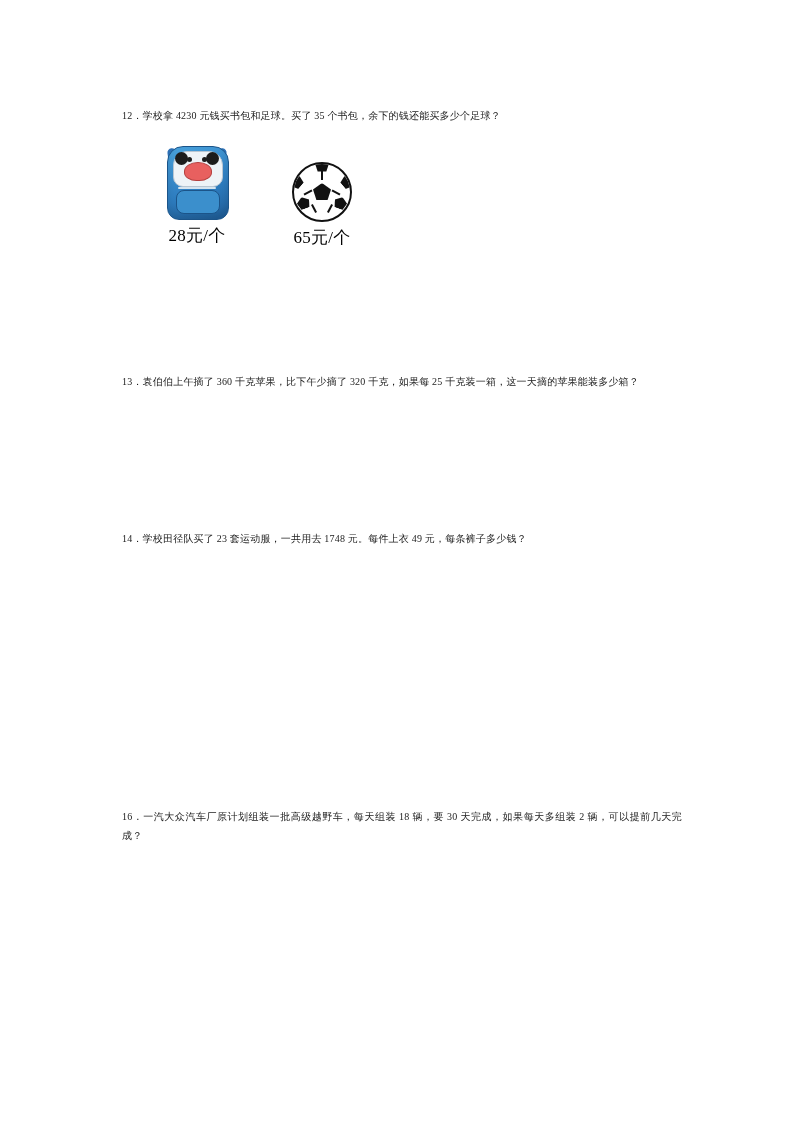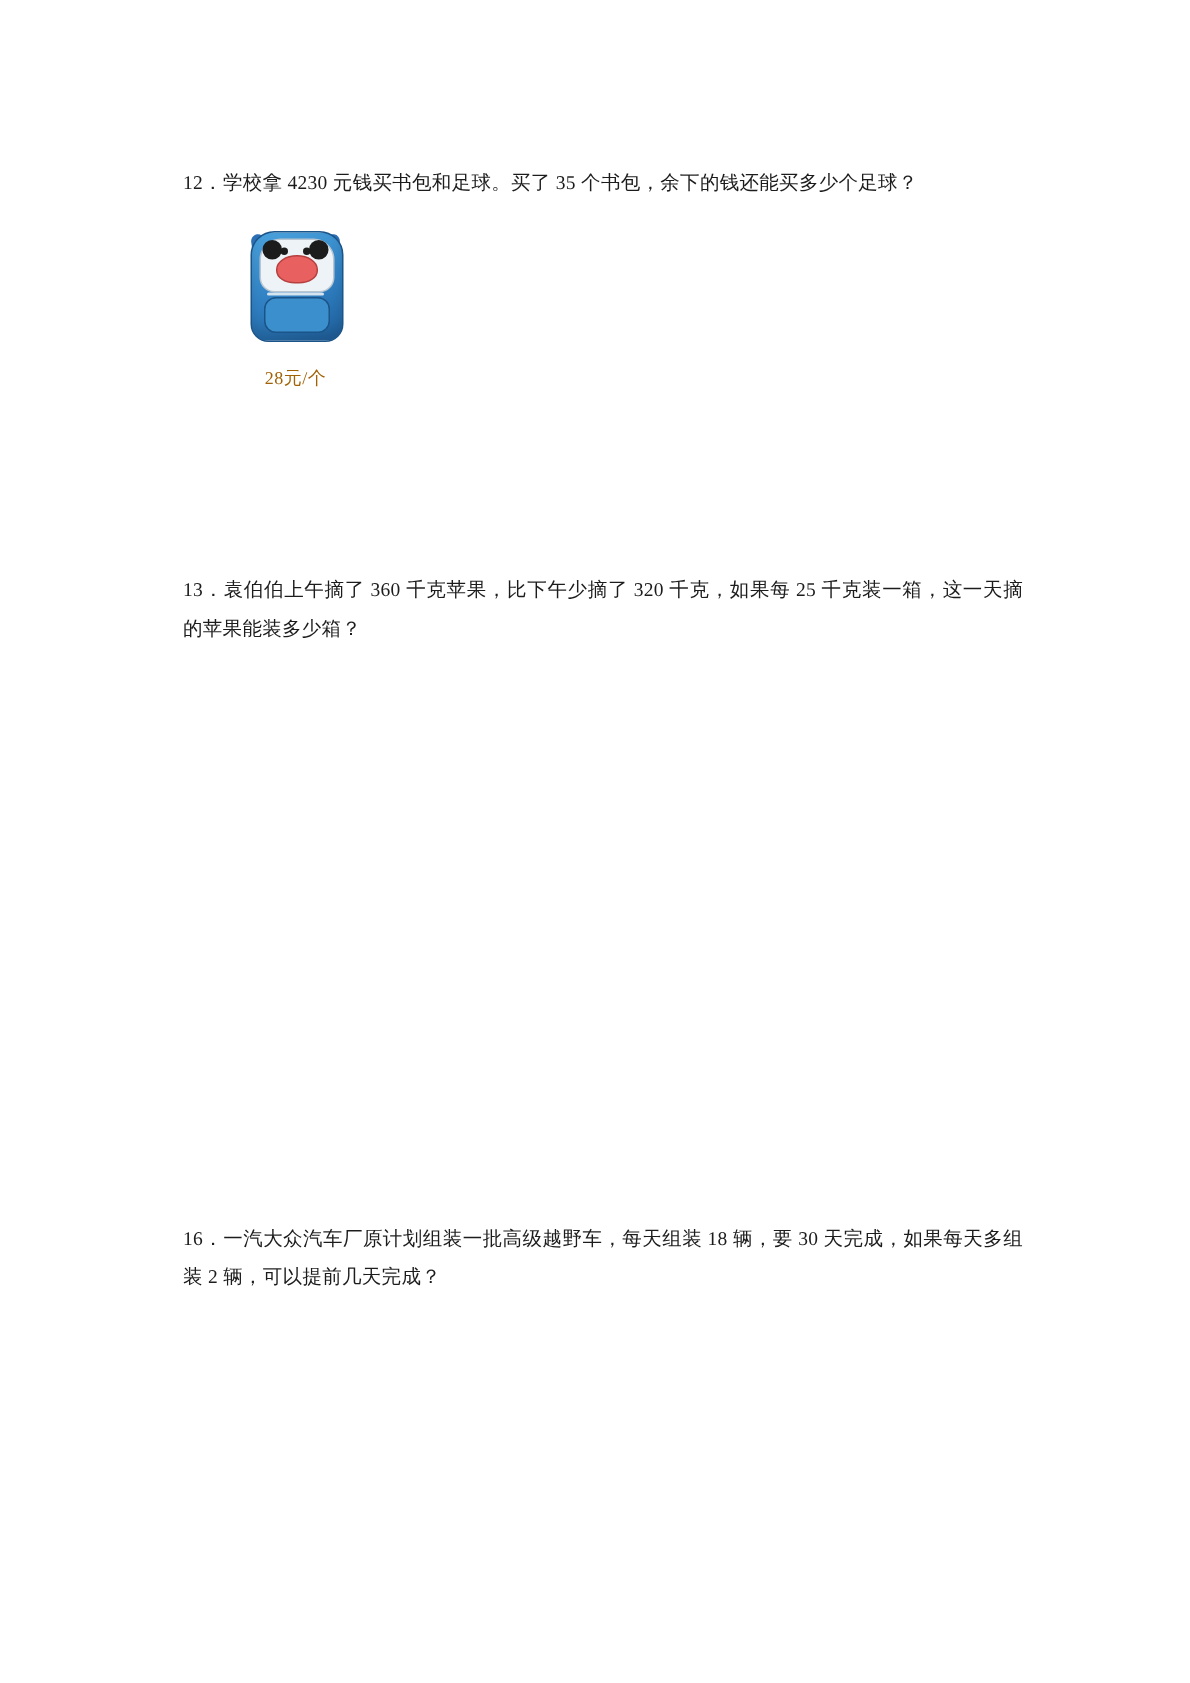--- a/index.html
+++ b/index.html
@@ -22,44 +22,44 @@
     height: 1122px;
     background: #fff;
   }
   .content {
     position: absolute;
     left: 122px;
     top: 96px;
     width: 560px;
   }
   .problem {
-    font-size: 13px;
+    font-size: 10px;
     line-height: 1.95;
     text-align: justify;
     color: #1c1c1c;
     letter-spacing: 0.2px;
   }
   .p12 { margin-bottom: 0; }
   .p13 { margin-top: 0; }
 
   
   .figures {
     position: relative;
     height: 112px;
     margin-top: 14px;
     margin-bottom: 2px;
   }
   .fig {
     position: absolute;
     text-align: center;
   }
   .fig .caption {
-    font-size: 12px;
-    color: #a16207;
-    margin-top: 16px;
+    font-size: 17px;
+    color: #000000;
+    margin-top: 4px;
     font-family: "Liberation Serif", serif;
     letter-spacing: 0.3px;
   }
   .fig-backpack { left: 20px; top: 0; width: 110px; }
   .fig-ball { left: 150px; top: 10px; width: 100px; }
 
   
   .backpack {
     position: relative;
     width: 66px;
@@ -216,29 +216,46 @@
           <div class="bp-face-ear-r"></div>
           <div class="bp-mouth"></div>
           <div class="bp-eye-l"></div>
           <div class="bp-eye-r"></div>
           <div class="bp-zip"></div>
           <div class="bp-pocket"></div>
         </div>
         <div class="caption">28元/个</div>
       </div>
 
+      <div class="fig fig-ball">
+        <div class="ball">
+          <div class="pent-c"></div>
+          <div class="pent pent-t"></div>
+          <div class="pent pent-bl"></div>
+          <div class="pent pent-br"></div>
+          <div class="pent pent-l"></div>
+          <div class="pent pent-r"></div>
+          <div class="seam seam1"></div>
+          <div class="seam seam2"></div>
+          <div class="seam seam3"></div>
+          <div class="seam seam4"></div>
+          <div class="seam seam5"></div>
+        </div>
+        <div class="caption">65元/个</div>
+      </div>
 
     </div>
 
     <div class="gap-md"></div>
 
     <p class="problem p13">13．袁伯伯上午摘了 360 千克苹果，比下午少摘了 320 千克，如果每 25 千克装一箱，这一天摘的苹果能装多少箱？</p>
 
     <div class="gap-lg"></div>
 
+    <p class="problem">14．学校田径队买了 23 套运动服，一共用去 1748 元。每件上衣 49 元，每条裤子多少钱？</p>
 
     <div class="gap-lg"></div>
 
 
     <div class="gap-xl"></div>
 
     <p class="problem">16．一汽大众汽车厂原计划组装一批高级越野车，每天组装 18 辆，要 30 天完成，如果每天多组装 2 辆，可以提前几天完成？</p>
 
   </div>
 </div>

